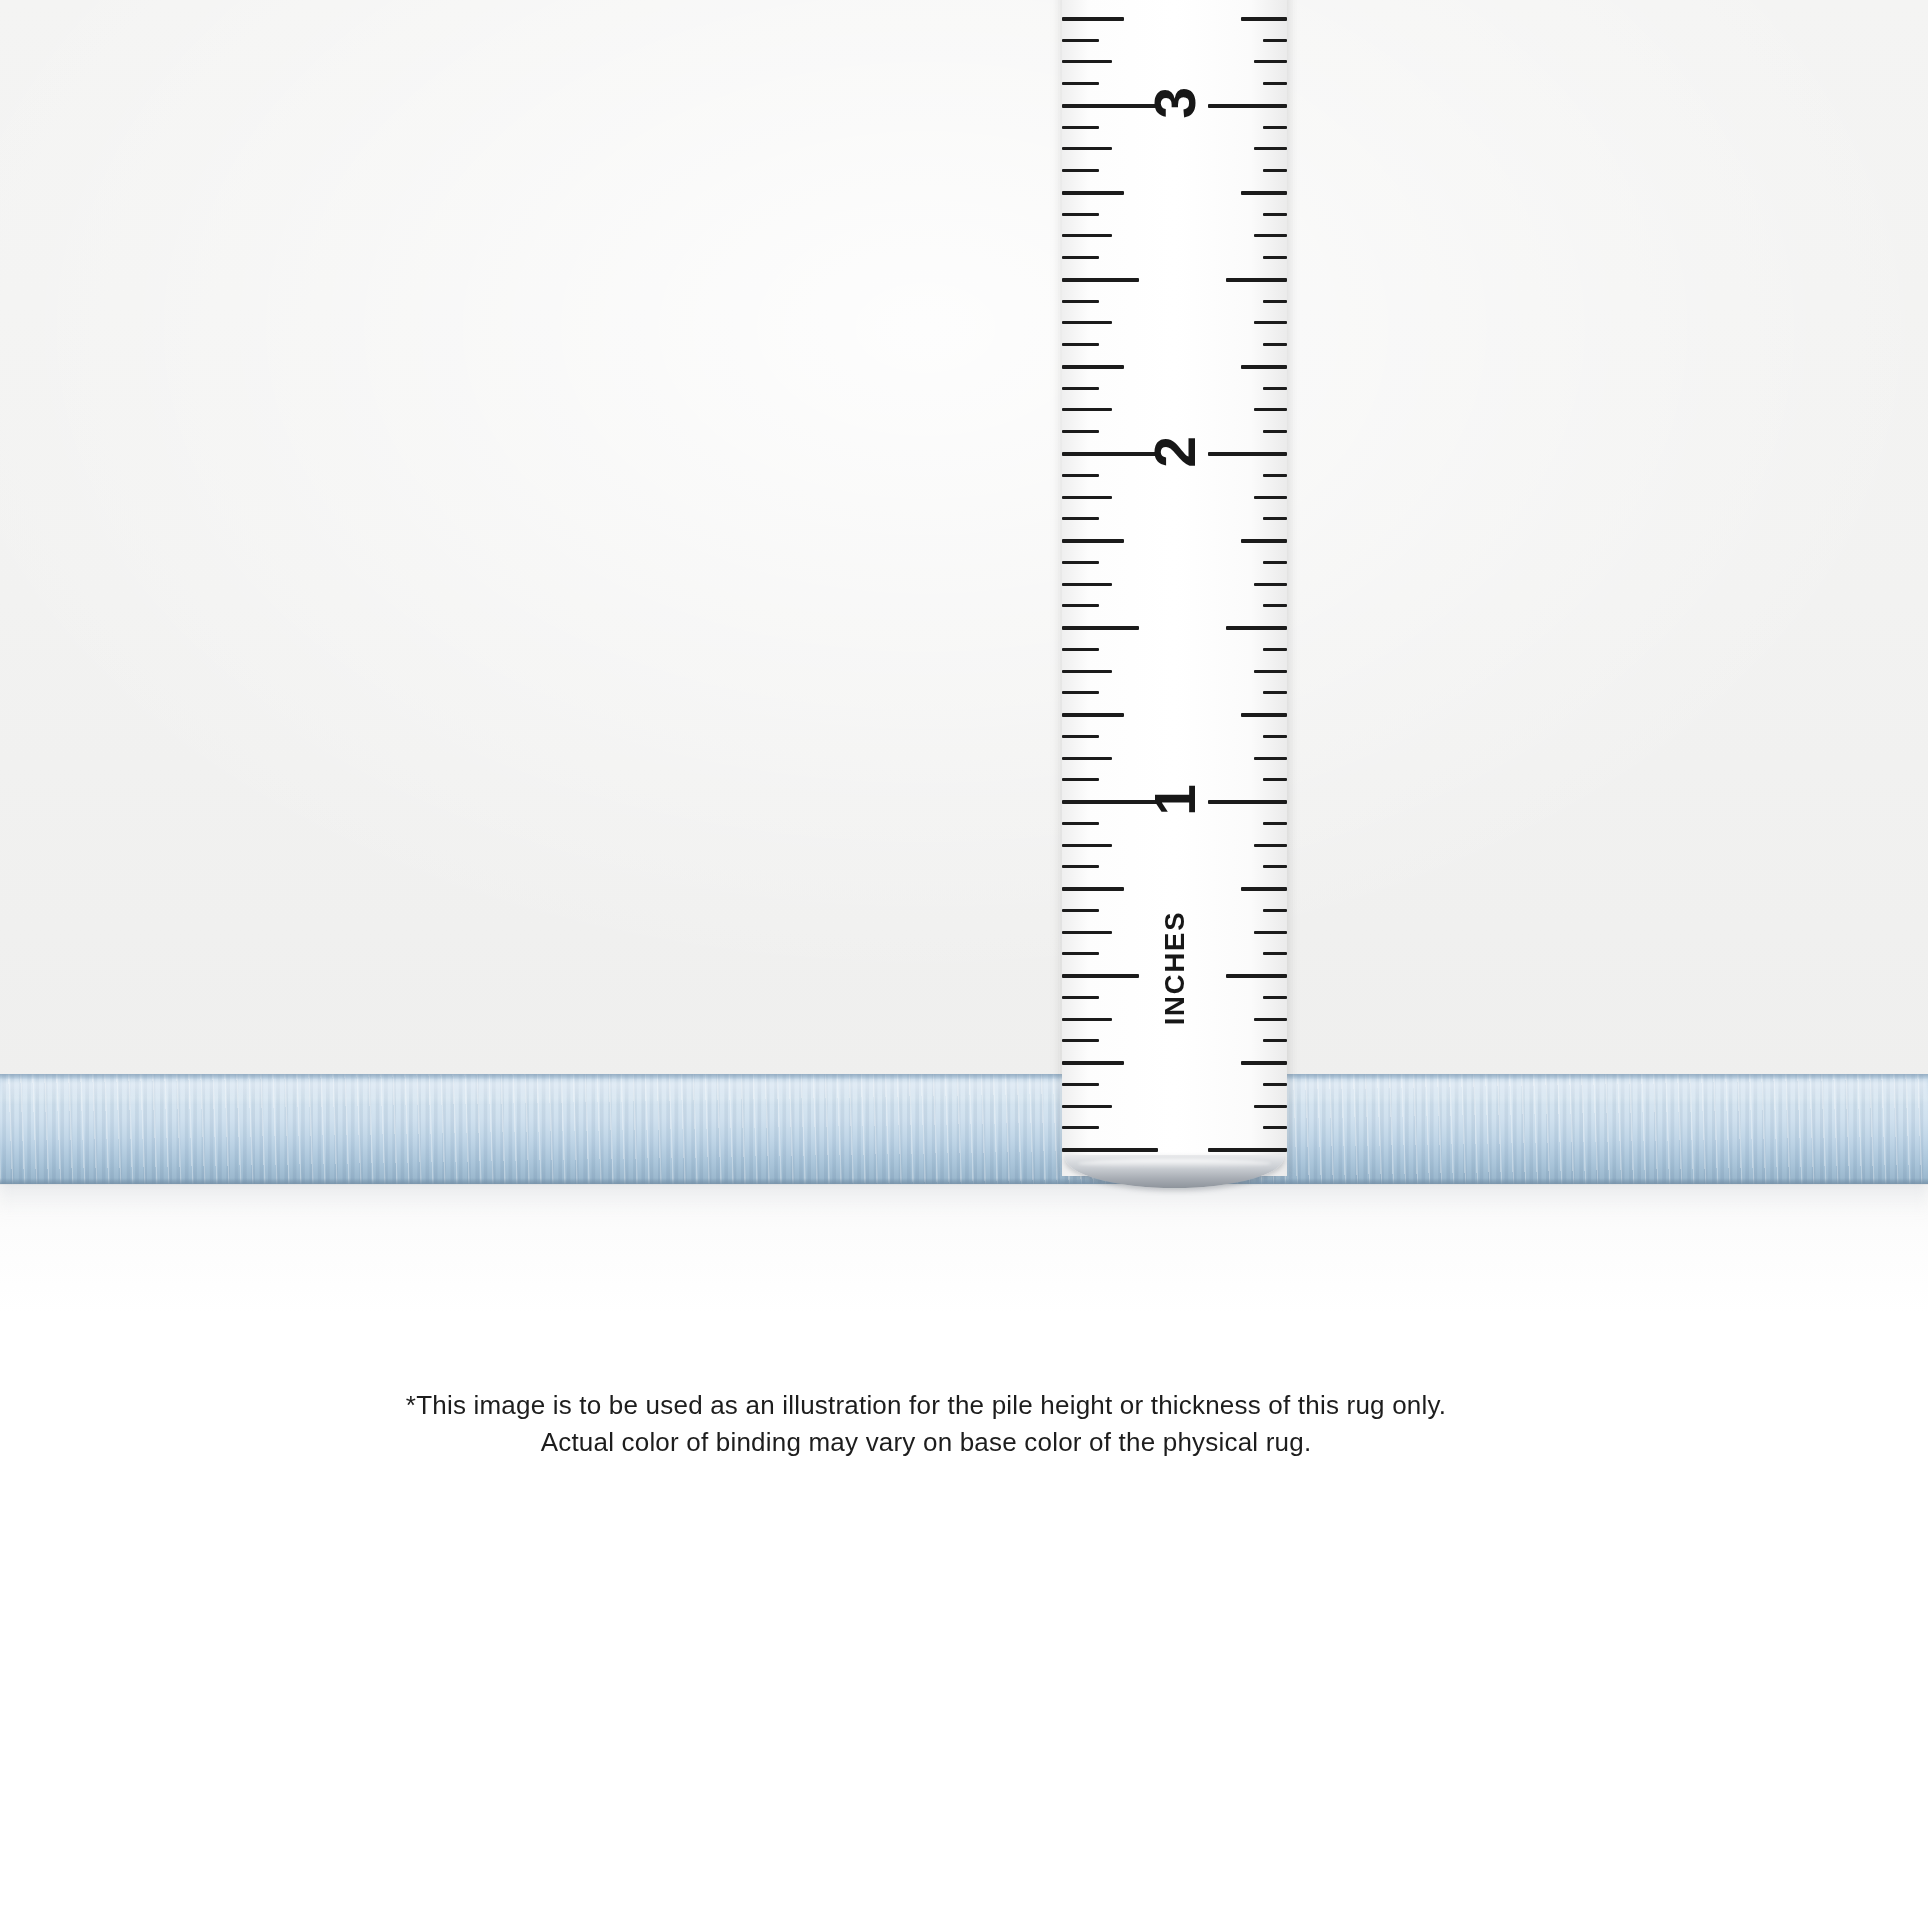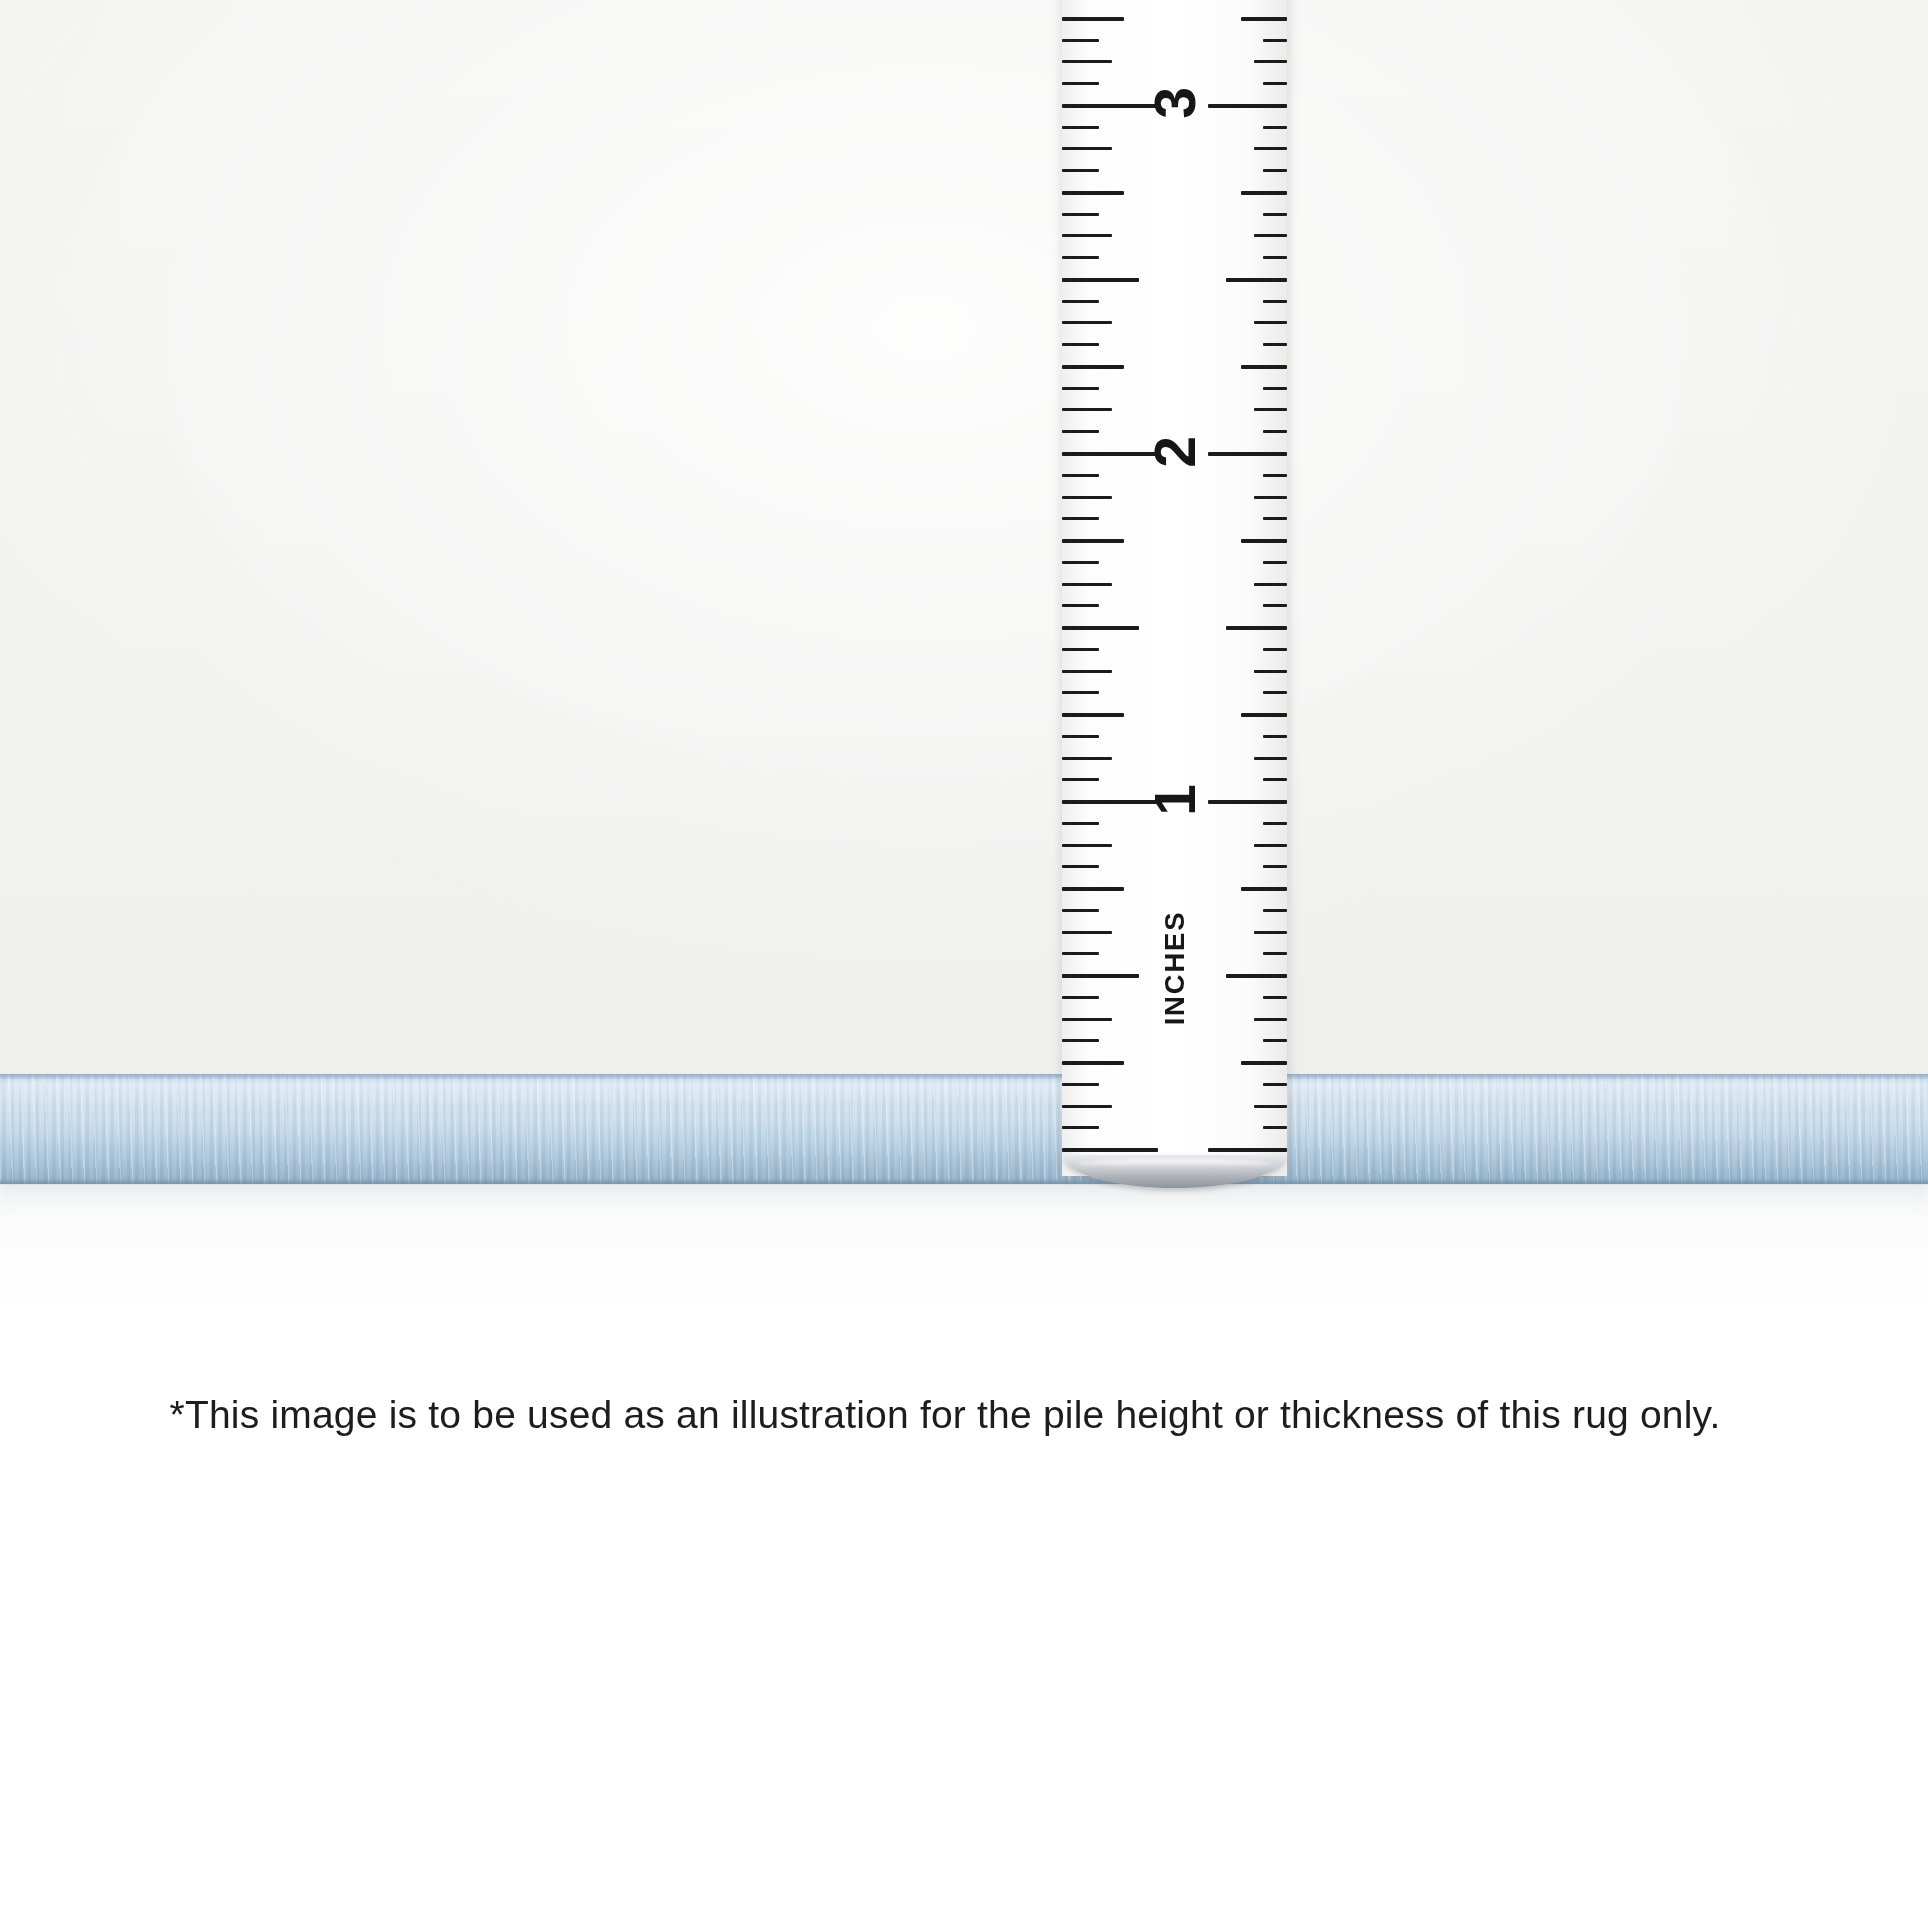--- a/index.html
+++ b/index.html
@@ -213,25 +213,24 @@
   }
 
   
   .caption {
     position: absolute;
     left: 0;
     top: 1387px;
     width: 1852px;
     text-align: center;
     font-family: "Liberation Sans", sans-serif;
-    font-size: 39px;
+    font-size: 26px;
     line-height: 1.42;
     color: #1d1d1d;
     letter-spacing: 0.2px;
-    margin-left: 19px;
   }
   .caption .line {
     display: block;
   }
 </style>
 </head>
 <body>
 
 <div class="scene">
 
@@ -366,16 +365,17 @@
       <div class="ruler-inches-label" id="ruler-unit" style="top: 961px; left: 0px; width: 225px; text-align: center;">INCHES</div>
     </div>
     <div class="ruler-tip">
       <div class="ruler-tip-shine"></div>
     </div>
 
   </div>
 
   <div class="caption">
     <span class="line">*This image is to be used as an illustration for the pile height or thickness of this rug only.</span>
+    <span class="line">Actual color of binding may vary on base color of the physical rug.</span>
   </div>
 
 </div>
 
 
 </body></html>

